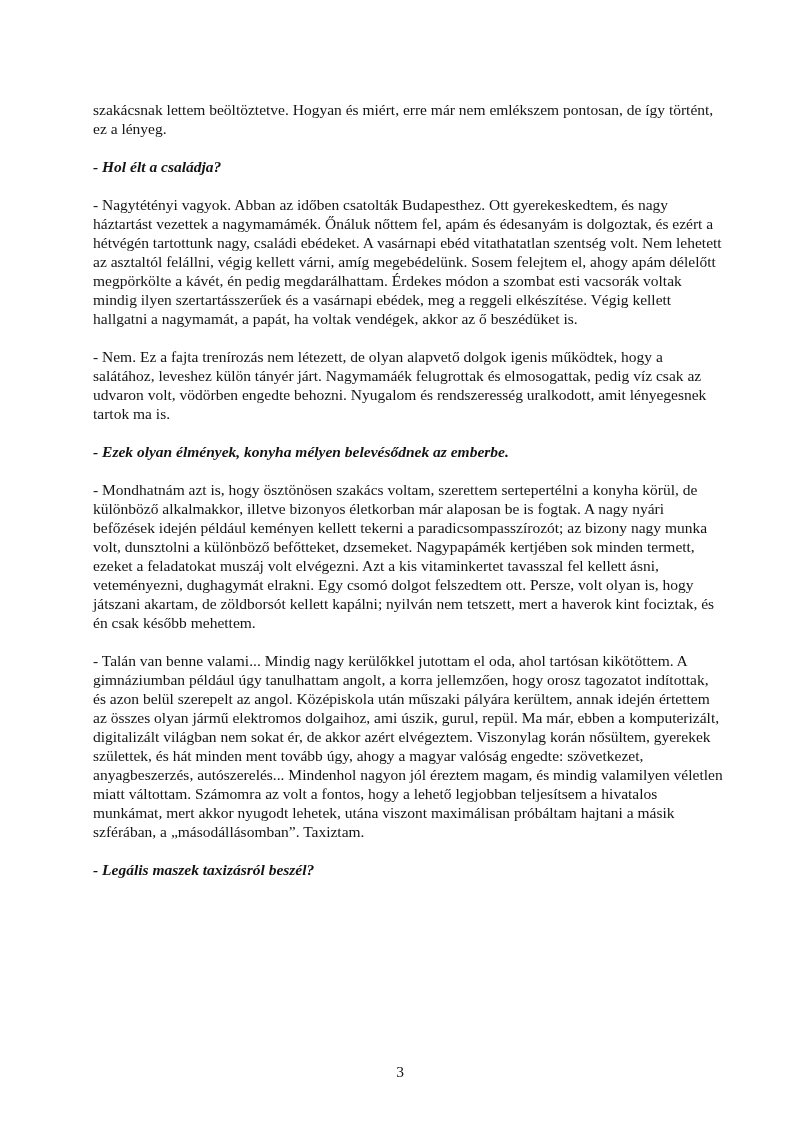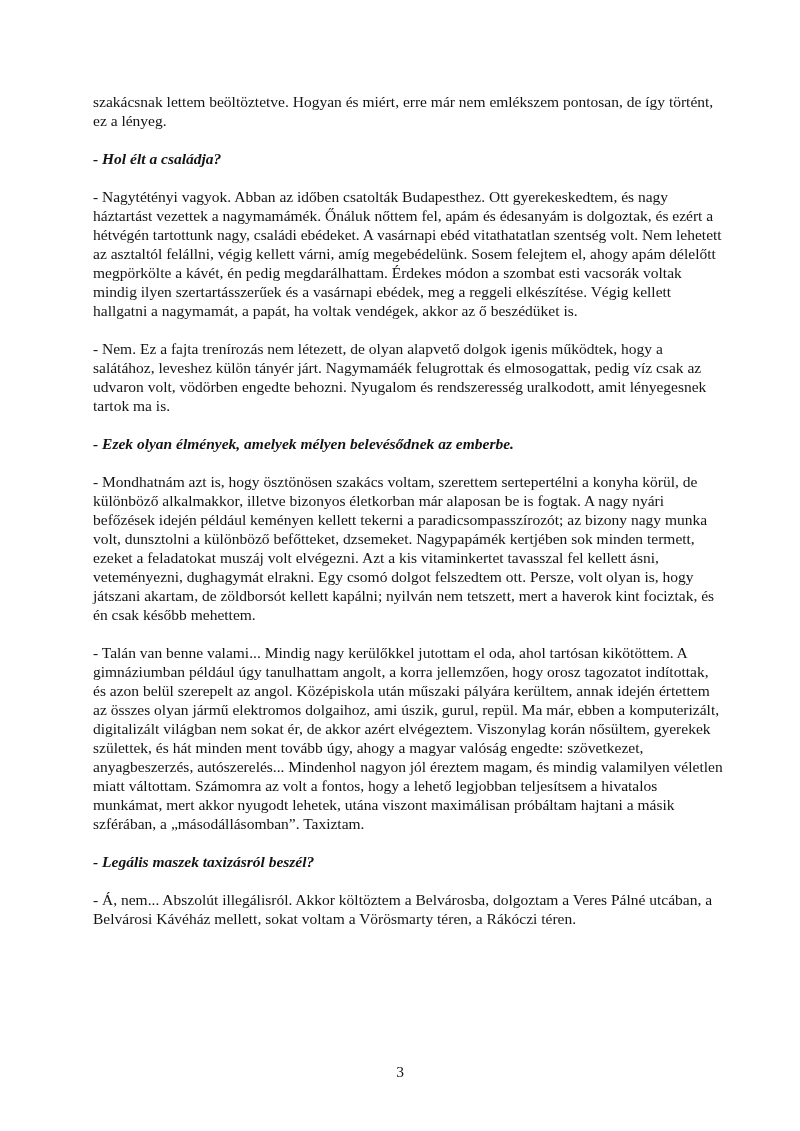--- a/index.html
+++ b/index.html
@@ -10,21 +10,21 @@
   body {
     position: relative;
     height: 1131px;
     font-family: "Liberation Serif", "DejaVu Serif", serif;
     color: #141414;
     overflow: hidden;
   }
   .page-content {
     position: absolute;
     left: 93px;
-    top: 92px;
+    top: 100px;
     width: 630px;
   }
   .page-content p {
     font-size: 15.5px;
     line-height: 19px;
     margin-bottom: 19px;
     text-align: left;
   }
   .page-content p.question {
     font-weight: bold;
@@ -41,20 +41,19 @@
   }
 </style>
 </head>
 <body>
 
 <div class="page-content">
   <p class="paragraph">szakácsnak lettem beöltöztetve. Hogyan és miért, erre már nem emlékszem pontosan, de így történt, ez a lényeg.</p>
   <p class="question">- Hol élt a családja?</p>
   <p class="paragraph">- Nagytétényi vagyok. Abban az időben csatolták Budapesthez. Ott gyerekeskedtem, és nagy háztartást vezettek a nagymamámék. Őnáluk nőttem fel, apám és édesanyám is dolgoztak, és ezért a hétvégén tartottunk nagy, családi ebédeket. A vasárnapi ebéd vitathatatlan szentség volt. Nem lehetett az asztaltól felállni, végig kellett várni, amíg megebédelünk. Sosem felejtem el, ahogy apám délelőtt megpörkölte a kávét, én pedig megdarálhattam. Érdekes módon a szombat esti vacsorák voltak mindig ilyen szertartásszerűek és a vasárnapi ebédek, meg a reggeli elkészítése. Végig kellett hallgatni a nagymamát, a papát, ha voltak vendégek, akkor az ő beszédüket is.</p>
   <p class="paragraph">- Nem. Ez a fajta trenírozás nem létezett, de olyan alapvető dolgok igenis működtek, hogy a salátához, leveshez külön tányér járt. Nagymamáék felugrottak és elmosogattak, pedig víz csak az udvaron volt, vödörben engedte behozni. Nyugalom és rendszeresség uralkodott, amit lényegesnek tartok ma is.</p>
-  <p class="question">- Ezek olyan élmények, amelyek mélyen belevésődnek az emberbe.</p>
+  <p class="question">- Ezek olyan élmények, konyha mélyen belevésődnek az emberbe.</p>
   <p class="paragraph">- Mondhatnám azt is, hogy ösztönösen szakács voltam, szerettem sertepertélni a konyha körül, de különböző alkalmakkor, illetve bizonyos életkorban már alaposan be is fogtak. A nagy nyári befőzések idején például keményen kellett tekerni a paradicsompasszírozót; az bizony nagy munka volt, dunsztolni a különböző befőtteket, dzsemeket. Nagypapámék kertjében sok minden termett, ezeket a feladatokat muszáj volt elvégezni. Azt a kis vitaminkertet tavasszal fel kellett ásni, veteményezni, dughagymát elrakni. Egy csomó dolgot felszedtem ott. Persze, volt olyan is, hogy játszani akartam, de zöldborsót kellett kapálni; nyilván nem tetszett, mert a haverok kint fociztak, és én csak később mehettem.</p>
   <p class="paragraph">- Talán van benne valami... Mindig nagy kerülőkkel jutottam el oda, ahol tartósan kikötöttem. A gimnáziumban például úgy tanulhattam angolt, a korra jellemzően, hogy orosz tagozatot indítottak, és azon belül szerepelt az angol. Középiskola után műszaki pályára kerültem, annak idején értettem az összes olyan jármű elektromos dolgaihoz, ami úszik, gurul, repül. Ma már, ebben a komputerizált, digitalizált világban nem sokat ér, de akkor azért elvégeztem. Viszonylag korán nősültem, gyerekek születtek, és hát minden ment tovább úgy, ahogy a magyar valóság engedte: szövetkezet, anyagbeszerzés, autószerelés... Mindenhol nagyon jól éreztem magam, és mindig valamilyen véletlen miatt váltottam. Számomra az volt a fontos, hogy a lehető legjobban teljesítsem a hivatalos munkámat, mert akkor nyugodt lehetek, utána viszont maximálisan próbáltam hajtani a másik szférában, a „másodállásomban”. Taxiztam.</p>
   <p class="question">- Legális maszek taxizásról beszél?</p>
-  <p class="paragraph">- Á, nem... Abszolút illegálisról. Akkor költöztem a Belvárosba, dolgoztam a Veres Pálné utcában, a Belvárosi Kávéház mellett, sokat voltam a Vörösmarty téren, a Rákóczi téren.</p>
 </div>
 
 <div class="page-footer">3</div>
 
 </body></html>

